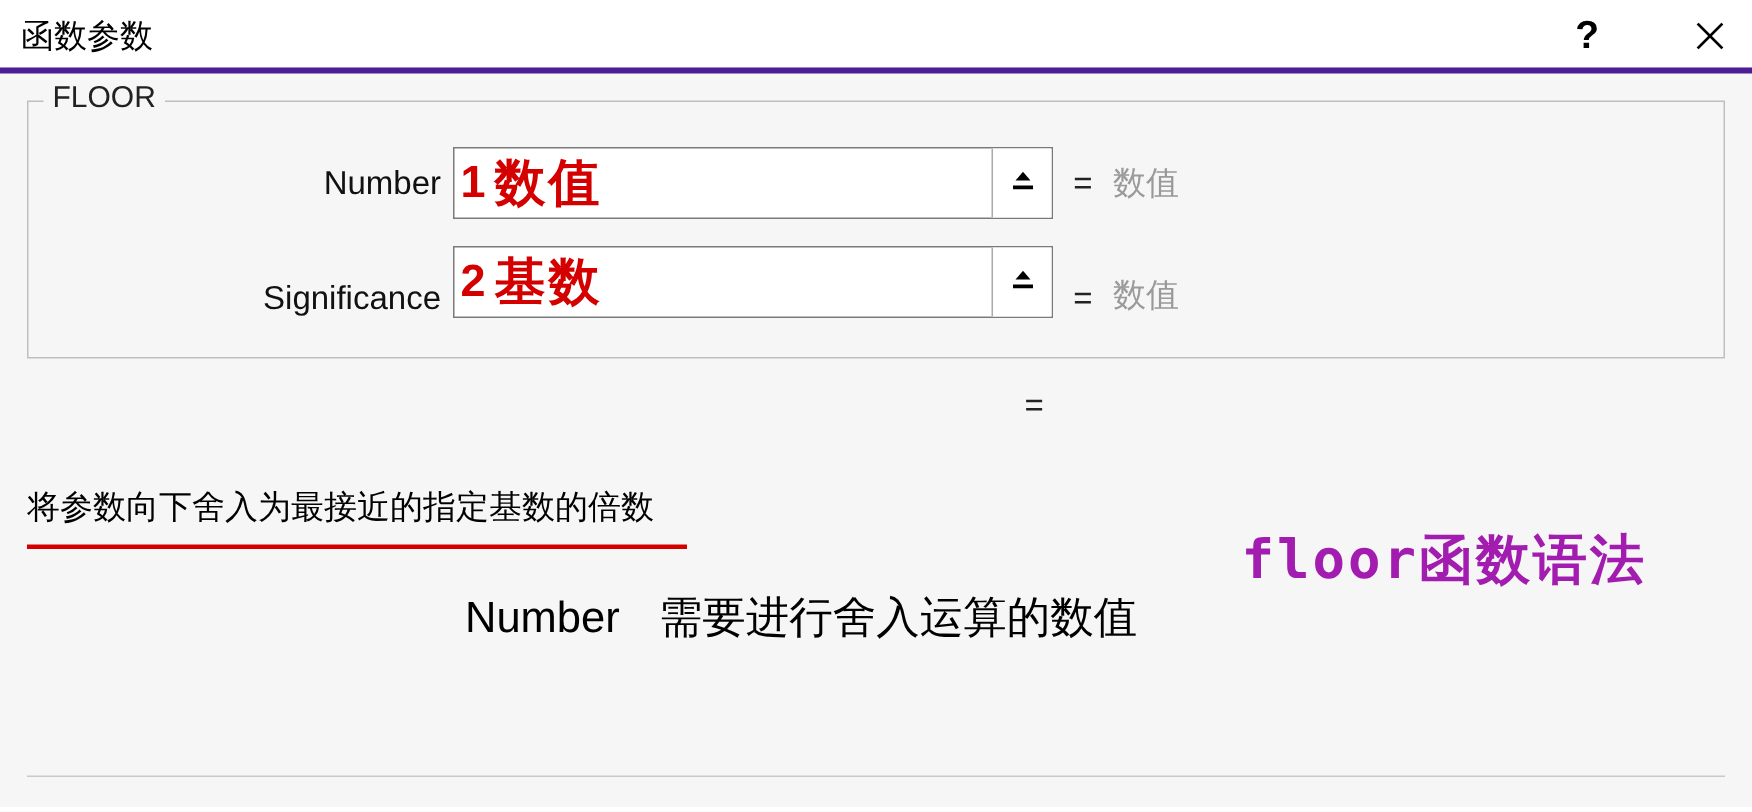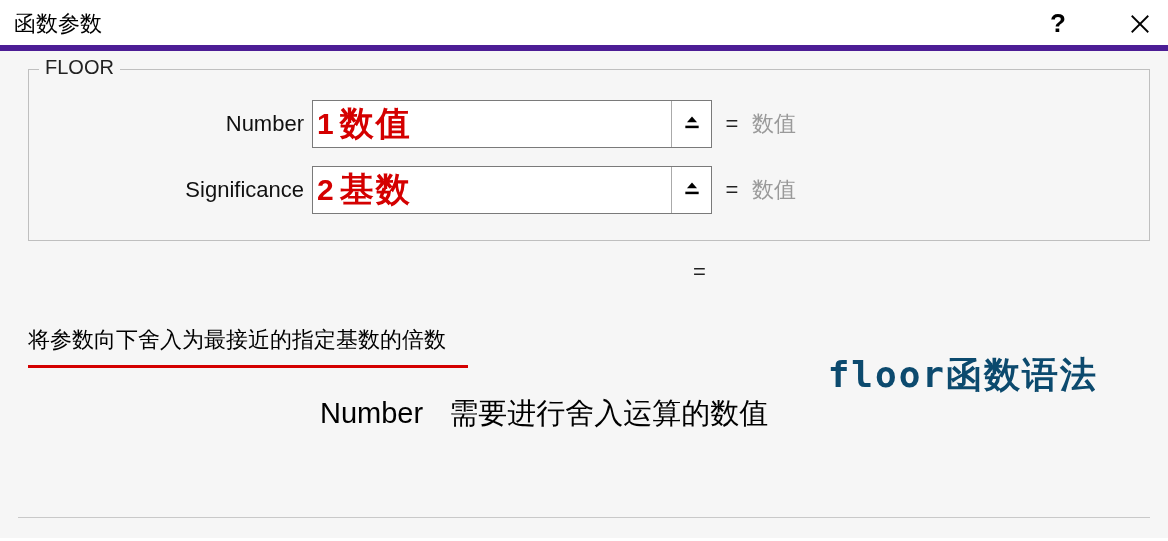--- a/index.html
+++ b/index.html
@@ -28,22 +28,22 @@
       font-family: Arial, sans-serif;
     }
     .titlebar .close {
       cursor: pointer;
       width: 28px; height: 28px;
       display: flex; align-items: center; justify-content: center;
     }
     .titlebar .close svg { width: 22px; height: 22px; }
     .content {
       background: #f6f6f6;
-      border-top: 6px solid #4c1d95;
-      padding: 18px 18px 30px 28px;
+      border-top: 4px solid #4c1d95;
+      padding: 18px 18px 30px 18px;
       position: relative;
       height: calc(100% - 48px);
     }
     .fieldset {
       position: relative;
       border: 1px solid #bfbfbf;
       padding: 30px 18px 26px 18px;
       margin-bottom: 18px;
     }
     .legend {
@@ -53,21 +53,21 @@
       background: #f6f6f6;
       padding: 0 6px;
       font-size: 20px;
       color: #222;
     }
     .arg-row {
       display: flex;
       align-items: center;
       margin-bottom: 18px;
     }
-    .arg-row:last-child { margin-bottom: 0; }
+    .arg-row:last-child { margin-bottom: 0; align-items: flex-end; }
     .arg-label {
       width: 265px;
       text-align: right;
       font-size: 22px;
       color: #111;
       padding-right: 8px;
     }
     .input-wrap {
       position: relative;
       display: flex;
@@ -146,21 +146,21 @@
       margin-top: 26px;
       padding-left: 292px;
       font-size: 29px;
       color: #000;
     }
     .arg-desc .name { margin-right: 18px; }
     .big-annotation {
       position: absolute;
       right: 70px;
       top: 300px;
-      color: #0c4a6e;
+      color: #a21caf;
       font-size: 36px;
       font-weight: 900;
       letter-spacing: 2px;
       font-family: "Consolas","Microsoft YaHei",monospace;
     }
     .bottom-sep {
       position: absolute;
       left: 18px; right: 18px; bottom: 20px;
       height: 1px;
       background: #c9c9c9;

